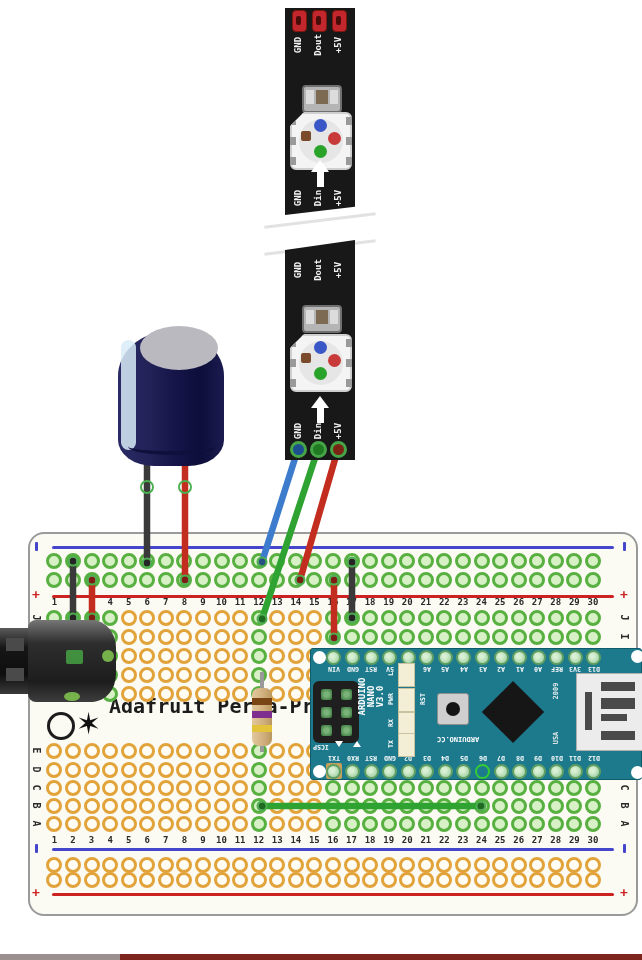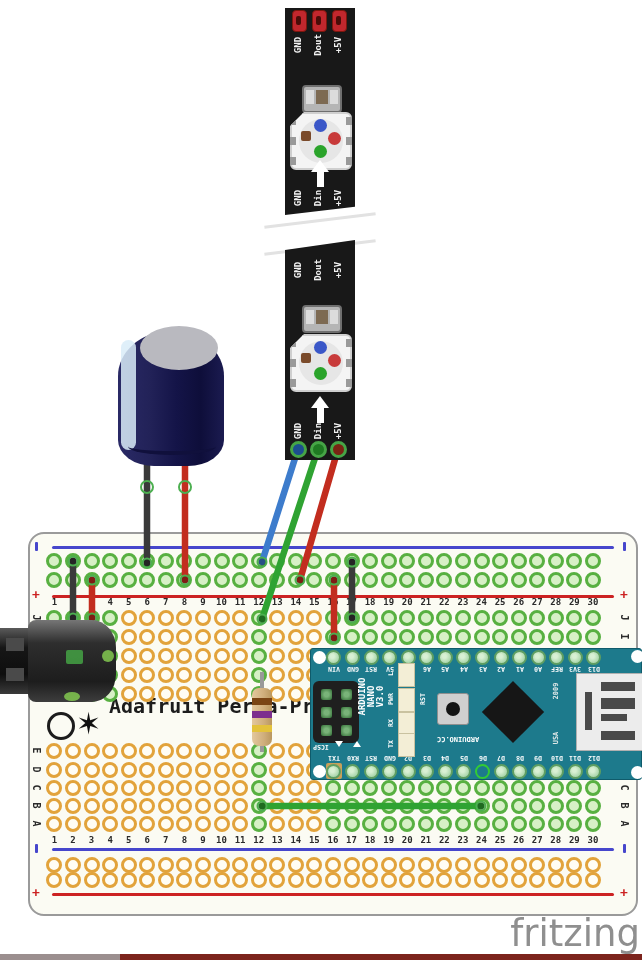--- a/index.html
+++ b/index.html
@@ -837,16 +837,15 @@
       <div class="led" style="left: 87px; top: 14px;"></div>
       <div class="ledlabel rotm90" style="left: 80px; top: 25px;">L</div>
       <div class="led" style="left: 87px; top: 39px;"></div>
       <div class="ledlabel rotm90" style="left: 80px; top: 50px;">PWR</div>
       <div class="led" style="left: 87px; top: 63px;"></div>
       <div class="ledlabel rotm90" style="left: 80px; top: 74px;">RX</div>
       <div class="led" style="left: 87px; top: 84px;"></div>
       <div class="ledlabel rotm90" style="left: 80px; top: 95px;">TX</div>
     </div>
 
-  <div id="watermark">fritzing</div>
   <div id="barL"></div>
   <div id="barR"></div>
 </div>
 
 </body></html>

